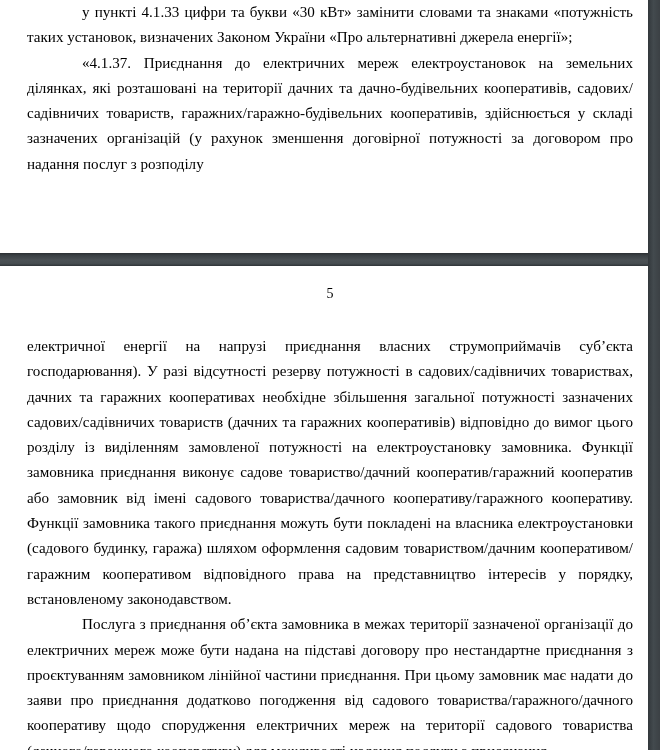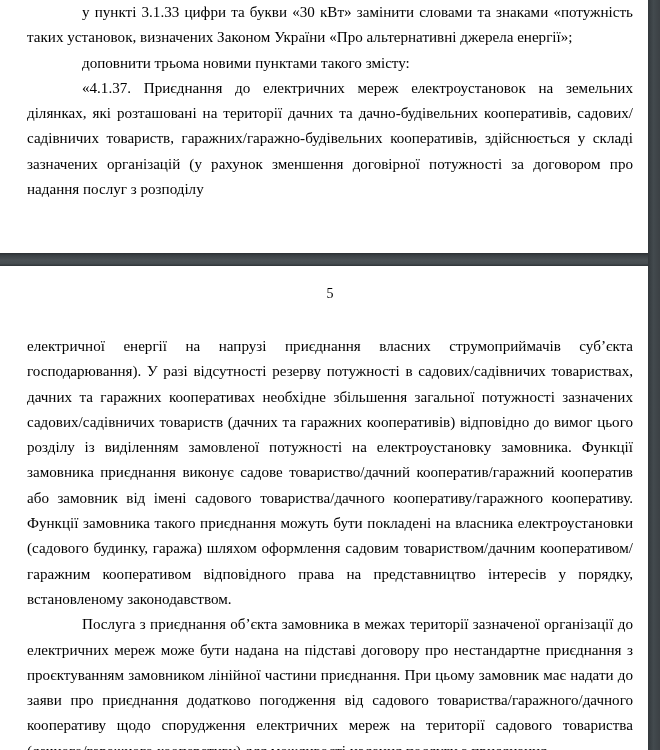--- a/index.html
+++ b/index.html
@@ -113,22 +113,21 @@
   }
 </style>
 </head>
 <body>
 
 <div id="viewer">
 
   <div class="page" id="page-top">
 
     <div id="top-body" class="doc-text">
-      <p class="para">у пункті 3.1.33 цифри та букви «30 кВт» замінити словами та знаками «потужність таких установок, визначених Законом України «Про альтернативні джерела енергії»;</p>
-      <p class="para">доповнити трьома новими пунктами такого змісту:</p>
+      <p class="para">у пункті 4.1.33 цифри та букви «30 кВт» замінити словами та знаками «потужність таких установок, визначених Законом України «Про альтернативні джерела енергії»;</p>
       <p class="para">«4.1.37. Приєднання до електричних мереж електроустановок на земельних ділянках, які розташовані на території дачних та дачно-будівельних кооперативів, садових/садівничих товариств, гаражних/гаражно-будівельних кооперативів, здійснюється у складі зазначених організацій (у рахунок зменшення договірної потужності за договором про надання послуг з розподілу</p>
     </div>
   </div>
 
   <div class="page-separator"></div>
 
   <div class="page" id="page-bottom">
 
     <div class="page-number">5</div>
 

